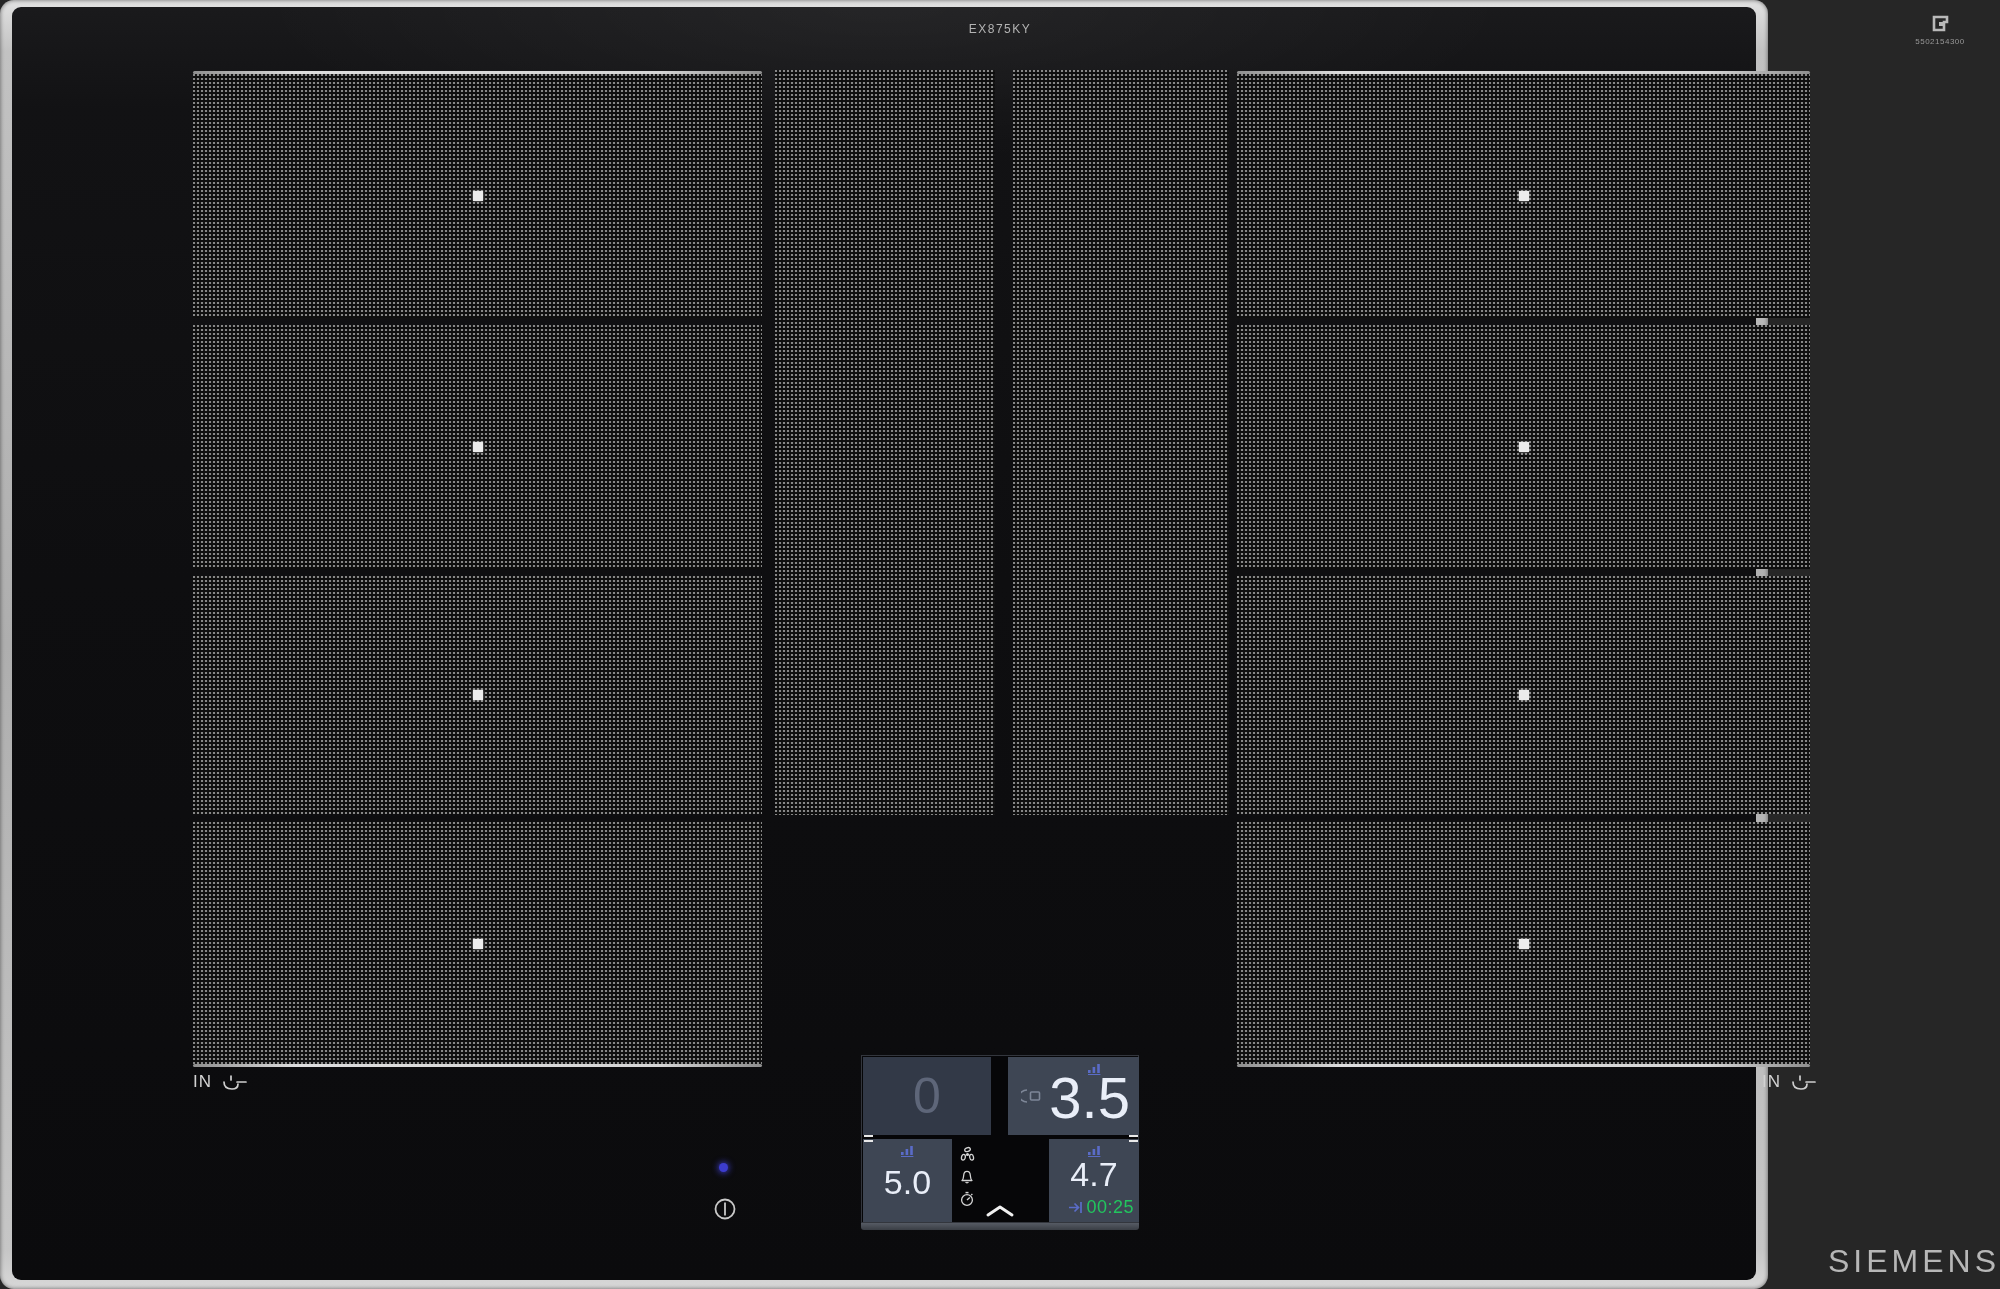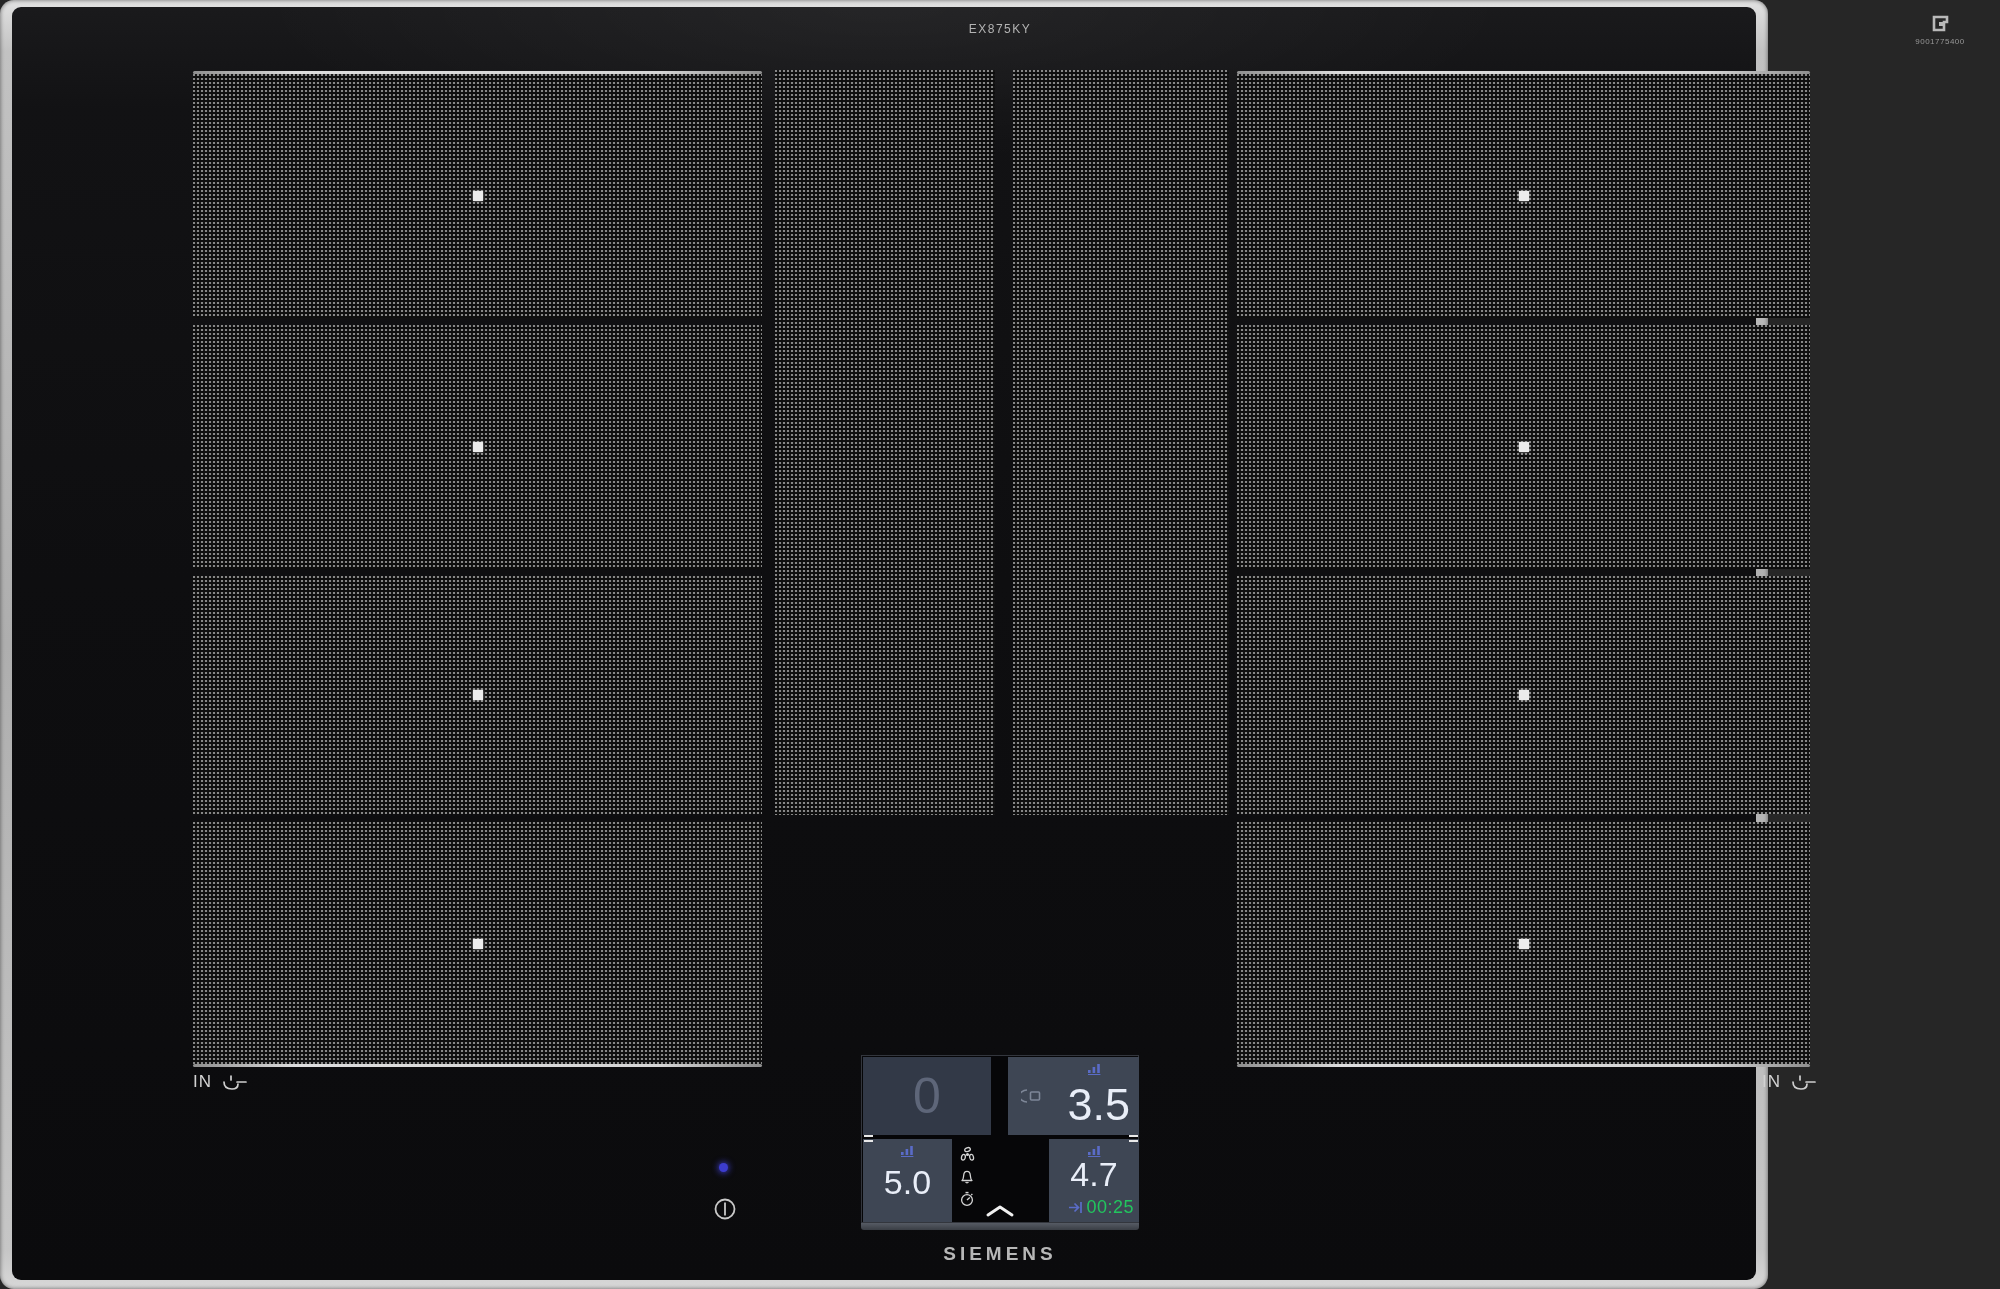--- a/index.html
+++ b/index.html
@@ -43,54 +43,54 @@
     background:#060608;border:1px solid #33363d;box-sizing:border-box;}
   .panel-bezel{position:absolute;left:861px;top:1223px;width:278px;height:7px;
     background:linear-gradient(180deg,#565b64,#3a3e45);border-radius:0 0 3px 3px;}
   .quad{position:absolute;box-sizing:border-box;}
   .q-tl{left:1px;top:1px;width:128px;height:78px;background:#323947;
     display:flex;align-items:center;justify-content:center;}
   .q-tr{left:146px;top:1px;width:131px;height:78px;background:#3e4654;}
   .q-bl{left:1px;top:83px;width:89px;height:83px;background:#3e4654;}
   .q-br{left:187px;top:83px;width:90px;height:83px;background:#3e4654;}
   .pw-dim{font-size:50px;font-weight:300;color:#5e6679;line-height:1;}
-  .pw-big{position:absolute;right:9px;bottom:8px;font-size:45px;font-weight:300;color:#e9eef8;line-height:1;}
+  .pw-big{position:absolute;right:9px;bottom:8px;font-size:58px;font-weight:300;color:#e9eef8;line-height:1;}
   .pw-mid{position:absolute;left:0;right:0;top:26px;text-align:center;font-size:34px;font-weight:300;color:#e9eef8;line-height:1;}
   .bars{position:absolute;}
   .bridge{position:absolute;left:13px;top:32px;}
   .timer-row{position:absolute;right:5px;bottom:4px;display:flex;align-items:center;gap:2px;}
   .timer-txt{font-size:18px;color:#22c55e;letter-spacing:.5px;}
   .handle{position:absolute;width:9px;height:7px;display:flex;flex-direction:column;justify-content:space-between;}
   .handle span{display:block;height:2px;background:#e9e9e9;}
   .cc-icons{position:absolute;left:956px;top:1146px;width:22px;display:flex;flex-direction:column;gap:6px;align-items:center;}
   .chev{position:absolute;left:985px;top:1204px;}
 
   
   .led{position:absolute;left:719px;top:1163px;width:9px;height:9px;border-radius:50%;
     background:#3c3ccf;box-shadow:0 0 6px 1px rgba(70,70,230,.8);}
   .power-btn{position:absolute;left:713px;top:1197px;}
 
   
-  .brand{position:absolute;left:0;top:1243px;width:2000px;text-align:center;
-    font-size:19px;font-weight:bold;letter-spacing:4px;color:#b7b7b7;}
+  .brand{position:absolute;left:0;top:1243px;width:2000px;text-align:right;
+    font-size:32px;font-weight:normal;letter-spacing:4px;color:#b7b7b7;}
 </style>
 </head>
 <body>
 
 <div class="stage">
   <div class="frame"></div>
   <div class="glass"></div>
 
   <div class="model">EX875KY</div>
   <div class="corner">
     <svg width="19" height="19" viewBox="0 0 19 19">
       <path d="M3 3 h13 v5 h-3 v8 h-10 z" fill="none" stroke="#b9b9b9" stroke-width="2.6"></path>
       <rect x="8" y="8" width="4" height="4" fill="#b9b9b9"></rect>
     </svg>
-    <div class="part-number">9001775400</div>
+    <div class="part-number">5502154300</div>
   </div>
 
   <div class="edge-line" style="left:193px;top:71px;width:569px;"></div>
   <div class="zone" style="left:193px;top:74px;width:569px;height:244px;">
       <div class="marker"></div>
     </div>
   <div class="zone" style="left:193px;top:325px;width:569px;height:244px;">
       <div class="marker"></div>
     </div>
   <div class="zone" style="left:193px;top:576px;width:569px;height:238px;">

